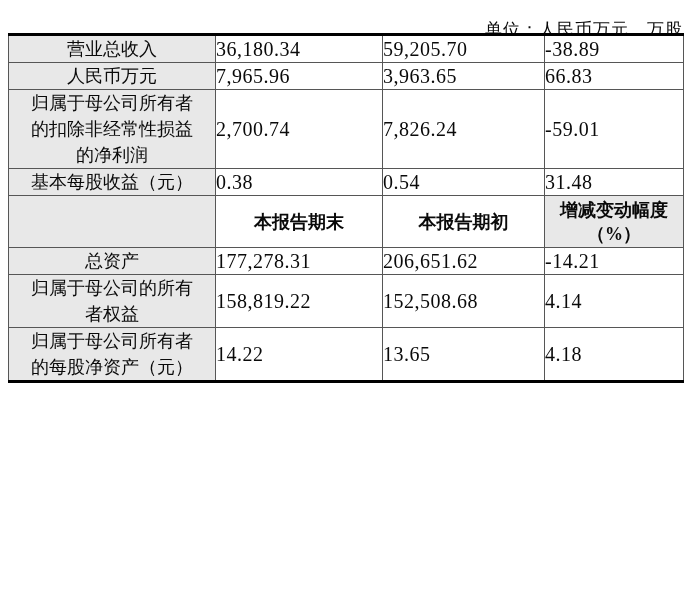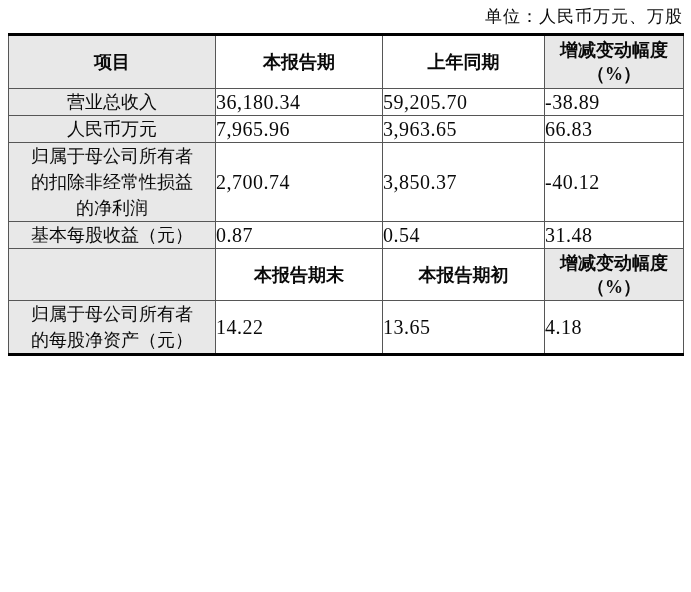--- a/index.html
+++ b/index.html
@@ -5,21 +5,21 @@
   * { box-sizing: border-box; margin: 0; padding: 0; }
   html, body { width: 691px; height: 592px; }
   body {
     position: relative;
     background: #ffffff;
     color: #0a0a0a;
     font-family: "Liberation Serif", "DejaVu Serif", serif;
   }
   .unit-label {
     position: absolute;
-    top: 5px;
+    top: 18px;
     right: 8px;
     font-size: 17px;
     letter-spacing: 1px;
     white-space: nowrap;
   }
   table.fin {
     position: absolute;
     left: 8px;
     top: 33px;
     width: 675px;
@@ -76,68 +76,73 @@
 
 <table class="fin">
   <colgroup>
     <col class="c-item">
       <col class="c-cur">
       <col class="c-prior">
       <col class="c-change">
   </colgroup>
 
   <tbody>
-      <tr class="rh-head1">
-    <th class="shaded">项目</th>
-    <th>本报告期</th>
-    <th>上年同期</th>
-    <th class="shaded">增减变动幅度
-（%）</th>
-  </tr>
 
   <tr class="rh-single">
     <td class="item">营业总收入</td>
     <td class="num">36,180.34</td>
     <td class="num">59,205.70</td>
     <td class="num">-38.89</td>
   </tr>
 
   <tr class="rh-single">
     <td class="item">人民币万元</td>
     <td class="num">7,965.96</td>
     <td class="num">3,963.65</td>
     <td class="num">66.83</td>
   </tr>
 
 
 
   <tr class="rh-triple">
     <td class="item">归属于母公司所有者的扣除非经常性损益的净利润</td>
     <td class="num">2,700.74</td>
-    <td class="num">3,850.37</td>
-    <td class="num">-40.12</td>
+    <td class="num">7,826.24</td>
+    <td class="num">-59.01</td>
   </tr>
 
   <tr class="rh-single">
     <td class="item">基本每股收益（元）</td>
-    <td class="num">0.87</td>
+    <td class="num">0.38</td>
     <td class="num">0.54</td>
     <td class="num">31.48</td>
   </tr>
 
 
   <tr class="rh-head2">
     <th class="shaded"></th>
     <th>本报告期末</th>
     <th>本报告期初</th>
     <th class="shaded">增减变动幅度
 （%）</th>
   </tr>
 
+  <tr class="rh-single">
+    <td class="item">总资产</td>
+    <td class="num">177,278.31</td>
+    <td class="num">206,651.62</td>
+    <td class="num">-14.21</td>
+  </tr>
 
+  <tr class="rh-double">
+    <td class="item">归属于母公司的所有者权益</td>
+    <td class="num">158,819.22</td>
+    <td class="num">152,508.68</td>
+    <td class="num">4.14</td>
+  </tr>
 
 
   <tr class="rh-double">
     <td class="item">归属于母公司所有者的每股净资产（元）</td>
     <td class="num">14.22</td>
     <td class="num">13.65</td>
     <td class="num">4.18</td>
   </tr>
 </tbody>
   </table>

